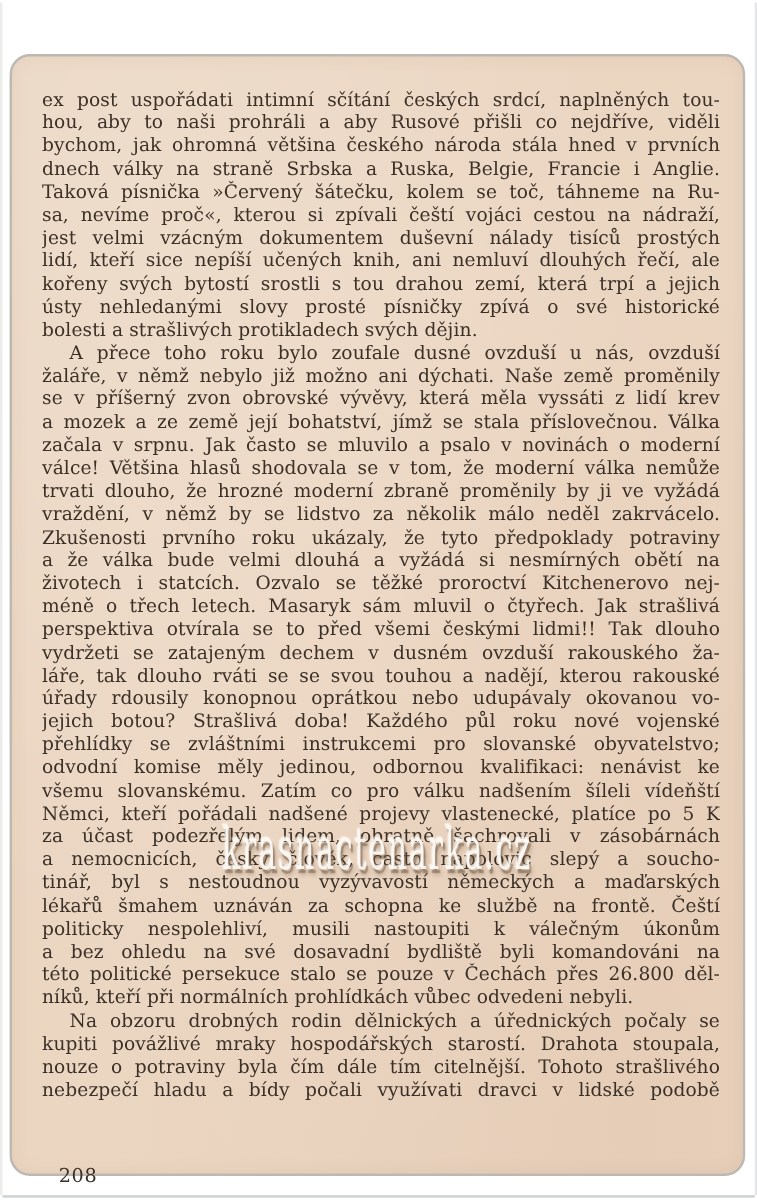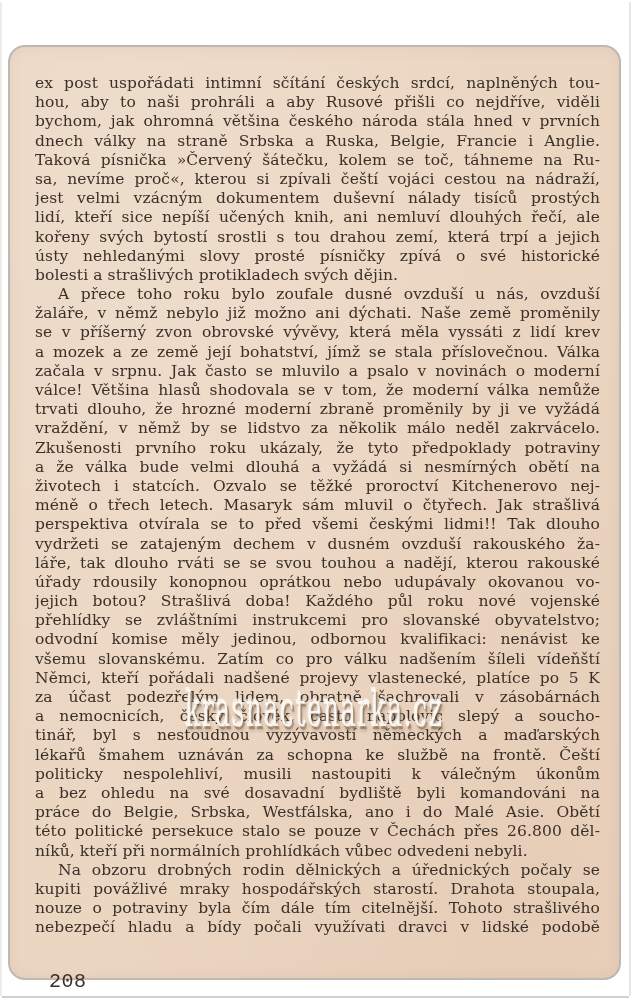--- a/index.html
+++ b/index.html
@@ -43,24 +43,23 @@
     text-align-last: justify;
     overflow: hidden;
     letter-spacing: 0.1px;
   }
   .line.indent { text-indent: 23px; }
   .line.para-end { text-align-last: left; }
 
   .page-number {
     position: absolute;
     left: 39px; top: 923px;
-    font-size: 20px;
+    font-size: 16px;
     color: #3b3027;
     letter-spacing: 0.5px;
-    font-family: Liberation Mono, monospace;
   }
 
   
   .wm {
     position: absolute;
     left: 0; right: 0;
     text-align: center;
     pointer-events: none;
     color: rgba(253,250,244,0.93);
     font-family: "DejaVu Serif", serif;
@@ -126,21 +125,20 @@
       <div class="line">přehlídky se zvláštními instrukcemi pro slovanské obyvatelstvo;</div>
       <div class="line">odvodní komise měly jedinou, odbornou kvalifikaci: nenávist ke</div>
       <div class="line">všemu slovanskému. Zatím co pro válku nadšením šíleli vídeňští</div>
       <div class="line">Němci, kteří pořádali nadšené projevy vlastenecké, platíce po 5 K</div>
       <div class="line">za účast podezřelým lidem, obratně šachrovali v zásobárnách</div>
       <div class="line">a nemocnicích, český člověk, často napolovic slepý a soucho-</div>
       <div class="line">tinář, byl s nestoudnou vyzývavostí německých a maďarských</div>
       <div class="line">lékařů šmahem uznáván za schopna ke službě na frontě. Čeští</div>
       <div class="line">politicky nespolehliví, musili nastoupiti k válečným úkonům</div>
       <div class="line">a bez ohledu na své dosavadní bydliště byli komandováni na</div>
-      <div class="line">práce do Belgie, Srbska, Westfálska, ano i do Malé Asie. Obětí</div>
       <div class="line">této politické persekuce stalo se pouze v Čechách přes 26.800 děl-</div>
       <div class="line para-end">níků, kteří při normálních prohlídkách vůbec odvedeni nebyli.</div>
       <div class="line indent">Na obzoru drobných rodin dělnických a úřednických počaly se</div>
       <div class="line">kupiti povážlivé mraky hospodářských starostí. Drahota stoupala,</div>
       <div class="line">nouze o potraviny byla čím dále tím citelnější. Tohoto strašlivého</div>
       <div class="line">nebezpečí hladu a bídy počali využívati dravci v lidské podobě</div>
     </div>
 
   <div class="wm wm-url">
     <span class="wm-inner">krasnactenarka.cz</span>

